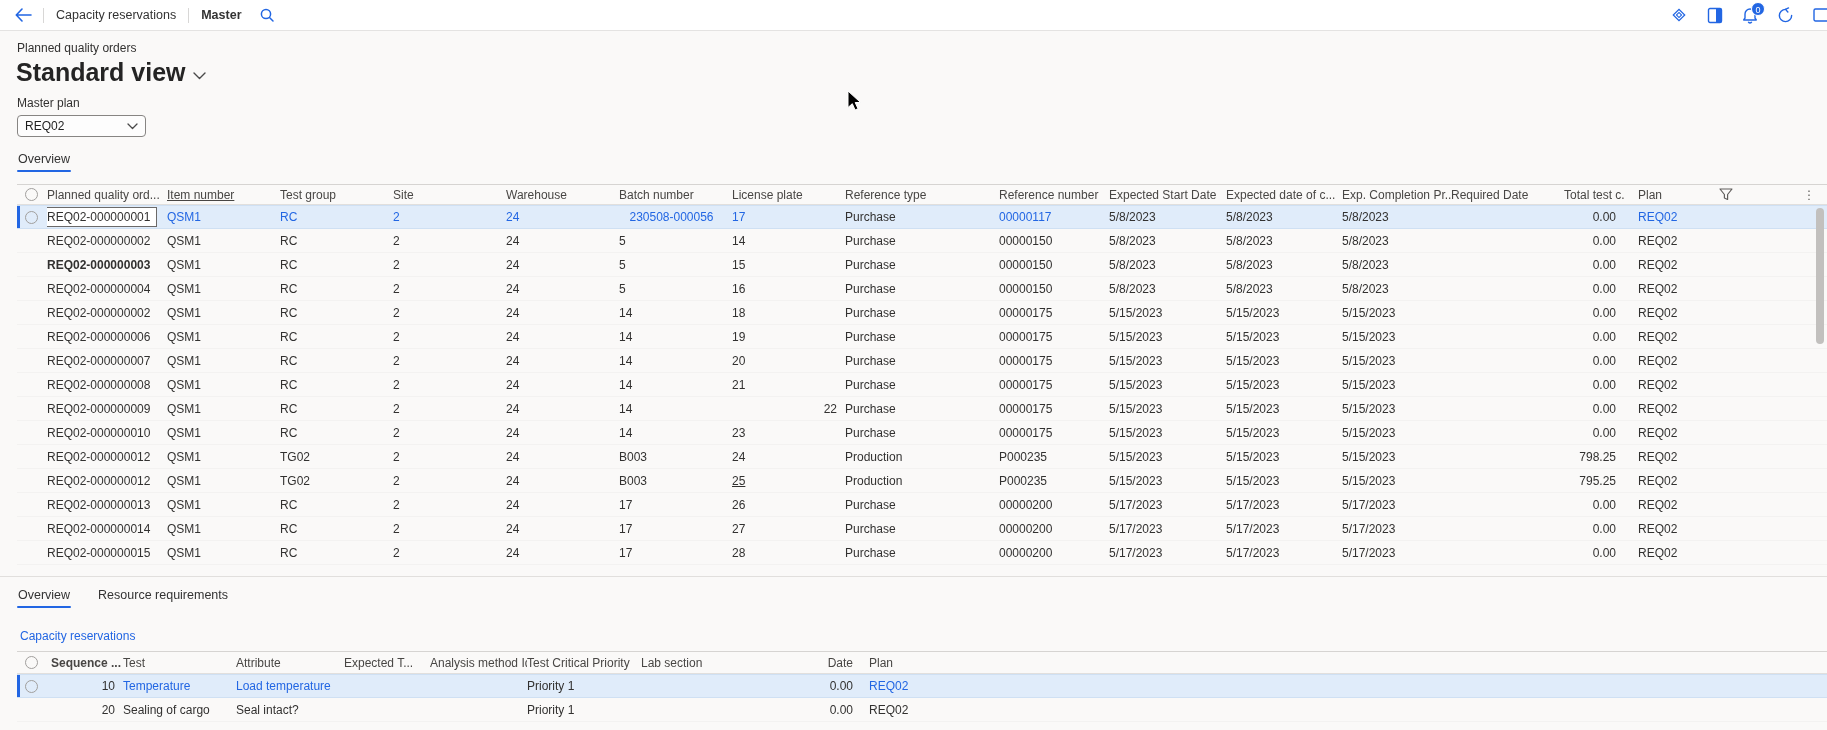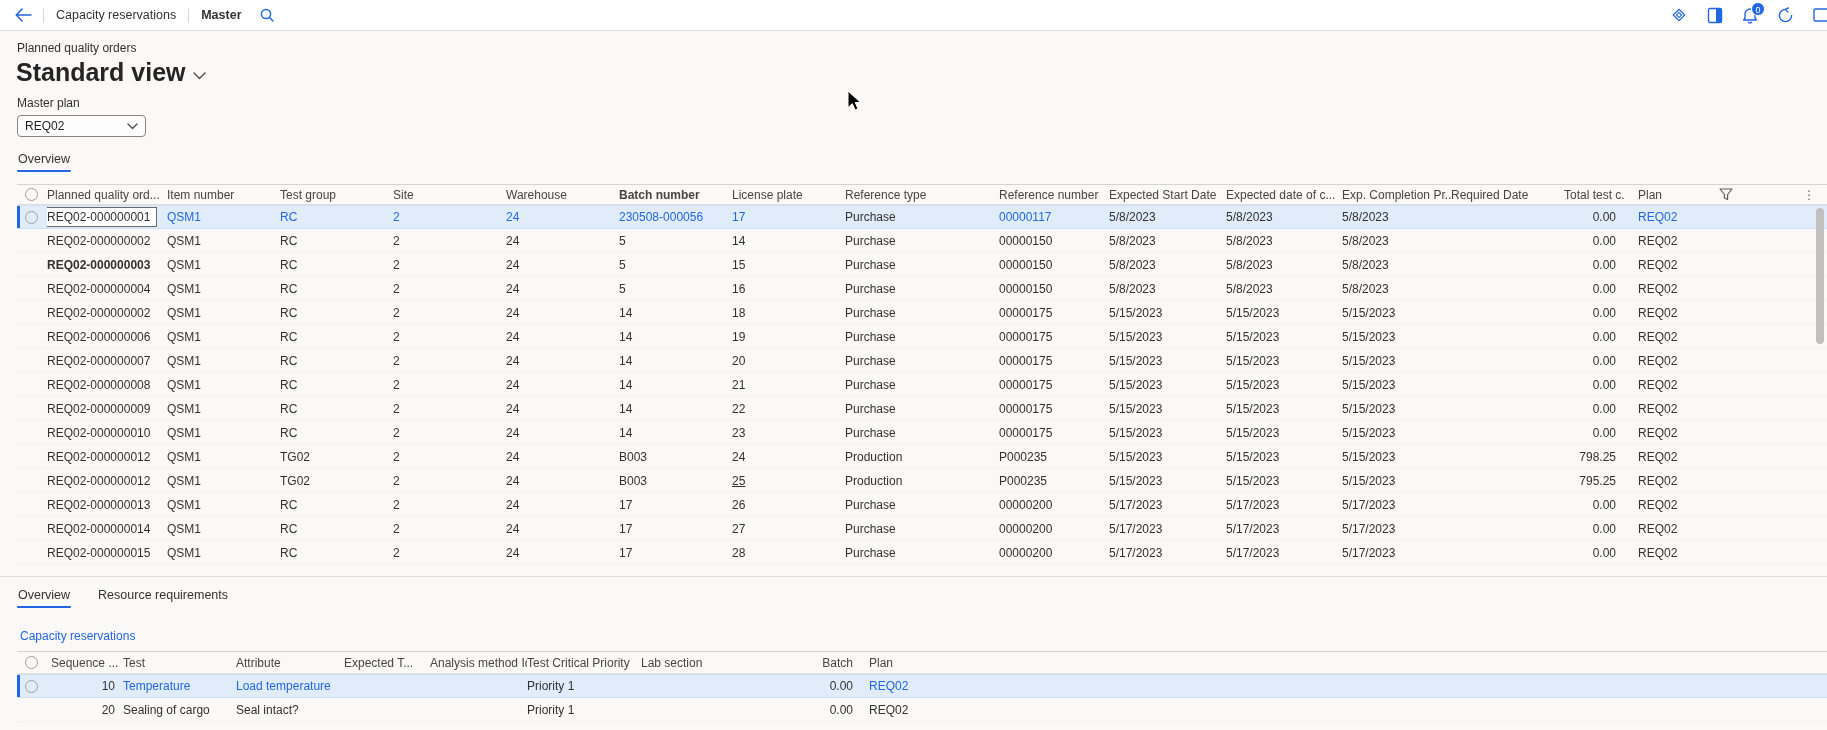--- a/index.html
+++ b/index.html
@@ -190,25 +190,25 @@
     <div class="tab active">Overview</div>
   </div>
 
 
 <div class="grid main">
   <div class="ghead">
       <div class="selcell" style="width: 30px;">
         <span class="radio"></span>
       </div>
       <div class="hcell" style="width: 120px;">Planned quality ord...</div>
-      <div class="hcell" style="width: 113px;">Item number</div>
+      <div class="hcell" style="width: 113px; text-decoration: underline;">Item number</div>
       <div class="hcell" style="width: 113px;">Test group</div>
       <div class="hcell" style="width: 113px;">Site</div>
       <div class="hcell" style="width: 113px;">Warehouse</div>
-      <div class="hcell" style="width: 113px; font-weight: bold;">Batch number</div>
+      <div class="hcell" style="width: 113px;">Batch number</div>
       <div class="hcell" style="width: 113px;">License plate</div>
       <div class="hcell" style="width: 154px;">Reference type</div>
       <div class="hcell" style="width: 110px;">Reference number</div>
       <div class="hcell" style="width: 117px;">Expected Start Date</div>
       <div class="hcell" style="width: 116px;">Expected date of c...</div>
       <div class="hcell" style="width: 109px;">Exp. Completion Pr...</div>
       <div class="hcell" style="width: 113px;">Required Date</div>
       <div class="hcell r" style="width: 60px;">Total test c...</div>
       <div class="hcell" style="width: 80px; padding-left: 14px;">Plan</div>
       <div class="head-extras">
@@ -223,21 +223,21 @@
   <div class="gbody">
       <div class="row selected">
         <div class="selcell" style="width: 30px;">
           <span class="radio"></span>
         </div>
         <div class="cell" style="width: 120px;"><span class="focusbox">REQ02-000000001</span></div>
         <div class="cell link" style="width: 113px;">QSM1</div>
         <div class="cell link" style="width: 113px;">RC</div>
         <div class="cell link" style="width: 113px;">2</div>
         <div class="cell link" style="width: 113px;">24</div>
-        <div class="cell link" style="width: 113px;">230508-000056</div>
+        <div class="cell link" style="width: 113px; text-align: center;">230508-000056</div>
         <div class="cell link" style="width: 113px;">17</div>
         <div class="cell" style="width: 154px;">Purchase</div>
         <div class="cell link" style="width: 110px;">00000117</div>
         <div class="cell" style="width: 117px;">5/8/2023</div>
         <div class="cell" style="width: 116px;">5/8/2023</div>
         <div class="cell" style="width: 109px;">5/8/2023</div>
         <div class="cell" style="width: 113px;"></div>
         <div class="cell r" style="width: 60px;">0.00</div>
         <div class="cell link" style="width: 80px; padding-left: 14px;">REQ02</div>
       </div>
@@ -368,21 +368,21 @@
         <div class="cell link" style="width: 80px; padding-left: 14px;">REQ02</div>
       </div>
       <div class="row">
         <div class="selcell" style="width: 30px;"></div>
         <div class="cell" style="width: 120px;">REQ02-000000009</div>
         <div class="cell link" style="width: 113px;">QSM1</div>
         <div class="cell link" style="width: 113px;">RC</div>
         <div class="cell link" style="width: 113px;">2</div>
         <div class="cell link" style="width: 113px;">24</div>
         <div class="cell link" style="width: 113px;">14</div>
-        <div class="cell link" style="width: 113px;">22</div>
+        <div class="cell link" style="width: 113px; text-align: right;">22</div>
         <div class="cell" style="width: 154px;">Purchase</div>
         <div class="cell link" style="width: 110px;">00000175</div>
         <div class="cell" style="width: 117px;">5/15/2023</div>
         <div class="cell" style="width: 116px;">5/15/2023</div>
         <div class="cell" style="width: 109px;">5/15/2023</div>
         <div class="cell" style="width: 113px;"></div>
         <div class="cell r" style="width: 60px;">0.00</div>
         <div class="cell link" style="width: 80px; padding-left: 14px;">REQ02</div>
       </div>
       <div class="row">
@@ -503,28 +503,28 @@
     <div class="tab active">Overview</div>
     <div class="tab">Resource requirements</div>
   </div>
 <span class="capacity-link">Capacity reservations</span>
 
 <div class="grid bottom">
   <div class="ghead">
       <div class="selcell" style="width: 34px;">
         <span class="radio"></span>
       </div>
-      <div class="hcell r" style="width: 72px;">Sequence ...</div>
+      <div class="hcell r" style="width: 72px; font-weight: bold;">Sequence ...</div>
       <div class="hcell" style="width: 113px;">Test</div>
       <div class="hcell" style="width: 108px;">Attribute</div>
       <div class="hcell" style="width: 86px;">Expected T...</div>
       <div class="hcell" style="width: 97px;">Analysis method Id</div>
       <div class="hcell" style="width: 114px;">Test Critical Priority</div>
       <div class="hcell" style="width: 178px;">Lab section</div>
-      <div class="hcell r" style="width: 42px;">Batch</div>
+      <div class="hcell r" style="width: 42px;">Date</div>
       <div class="hcell" style="width: 80px; padding-left: 8px;">Plan</div>
     </div>
   <div class="gbody">
       <div class="row selected">
         <div class="selcell" style="width: 34px;">
           <span class="radio"></span>
         </div>
         <div class="cell r" style="width: 72px;">10</div>
         <div class="cell link" style="width: 113px;">Temperature</div>
         <div class="cell link" style="width: 108px;">Load temperature</div>

